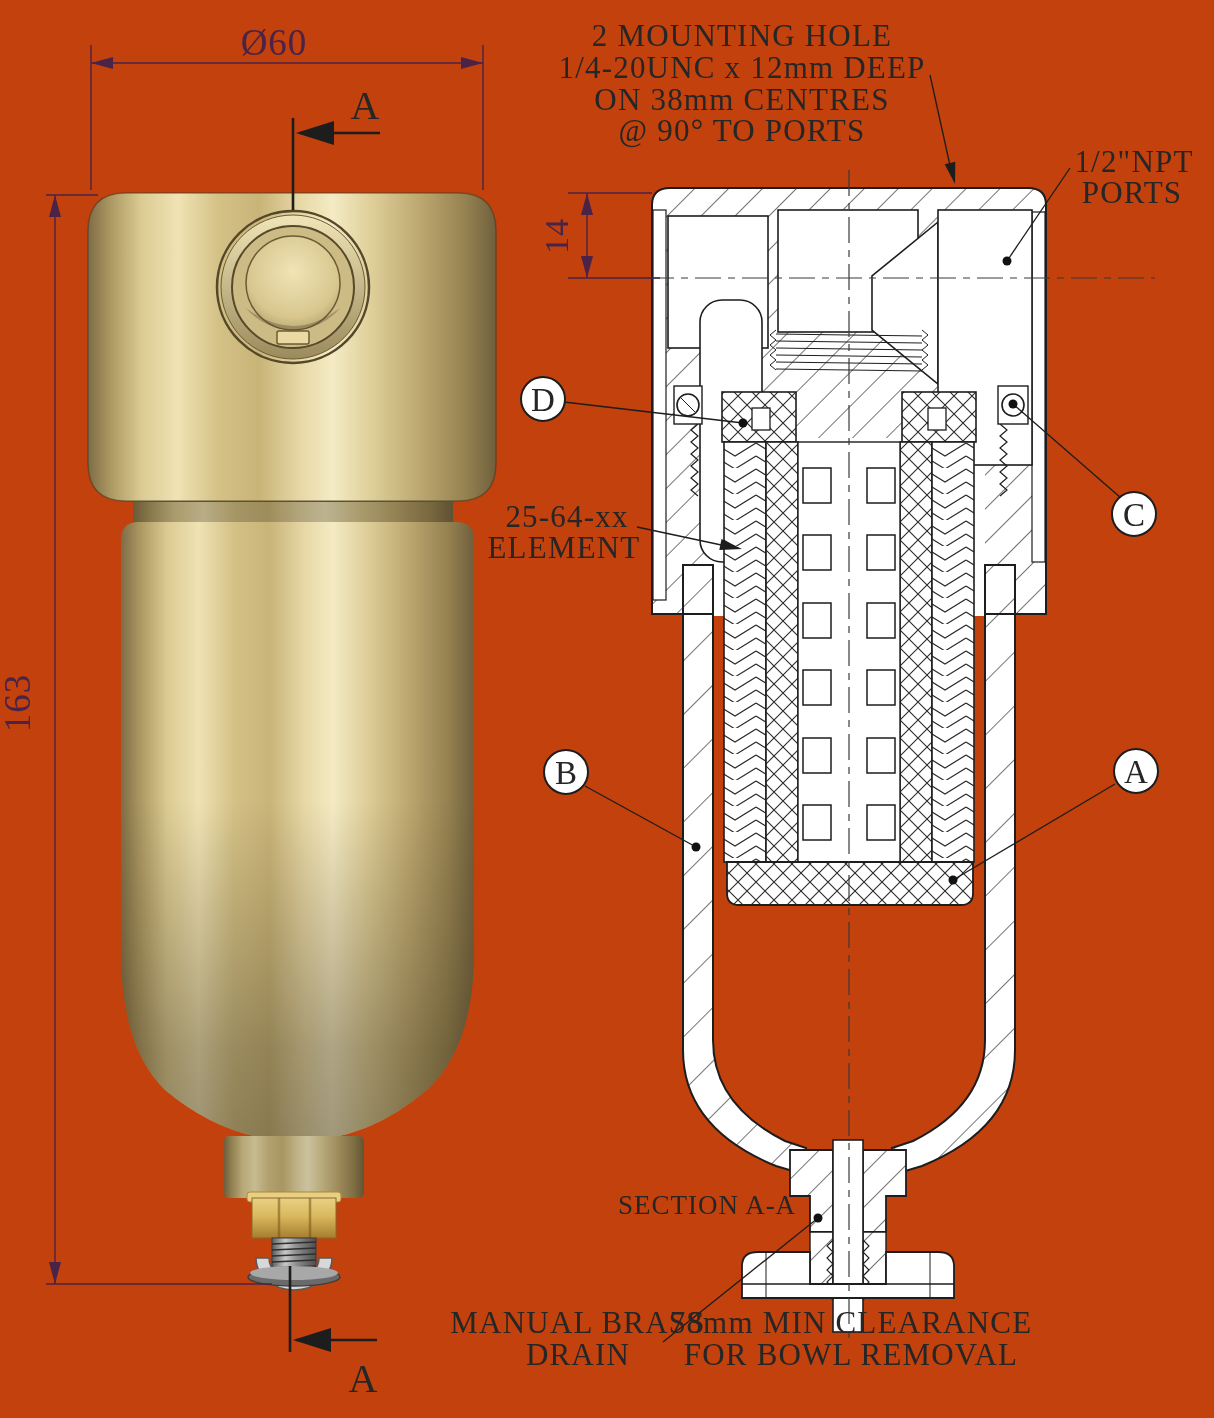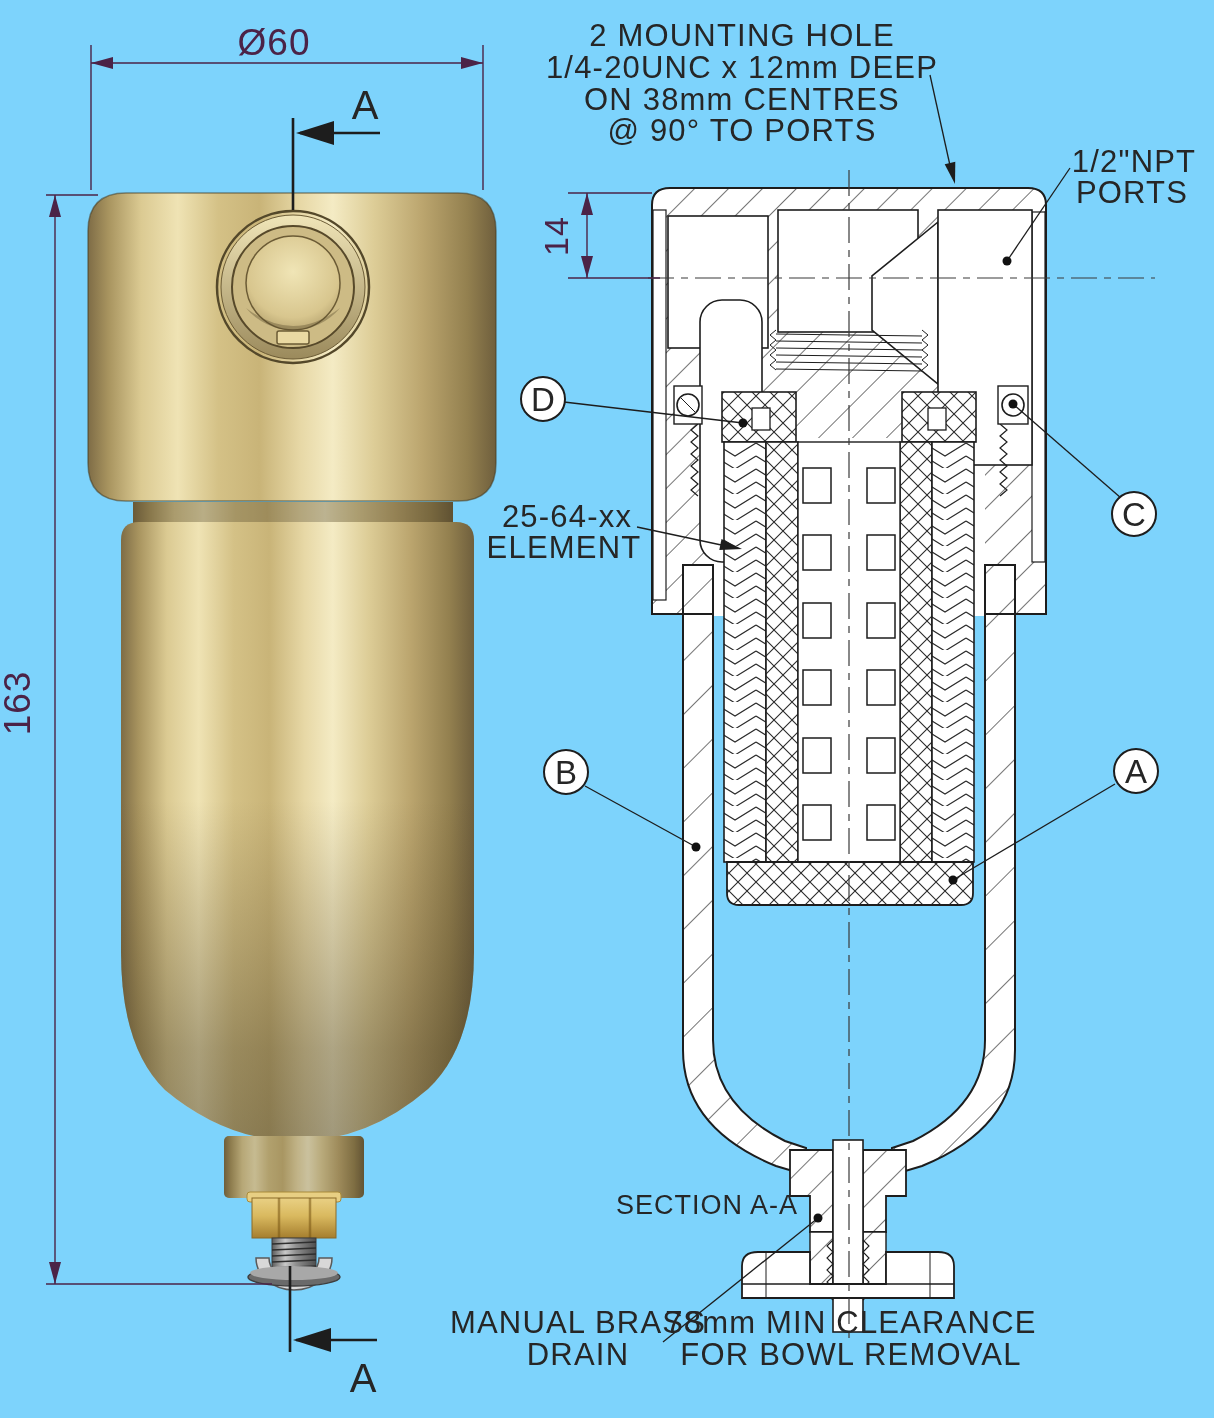--- a/index.html
+++ b/index.html
@@ -1,17 +1,17 @@
 <!DOCTYPE html>
 <html><head>
 <meta charset="utf-8">
 <style>
   html,body{margin:0;padding:0;background:#ffffff;}
-  #canvas{position:relative;width:1214px;height:1418px;background:#7dd3fc;overflow:hidden;
-          font-family:Liberation Sans, sans-serif;}
+  #canvas{position:relative;width:1214px;height:1418px;background:#c2410c;overflow:hidden;
+          font-family:Liberation Serif, serif;}
   svg{position:absolute;left:0;top:0;}
   text{fill:#262626;}
   .note{font-size:31px;letter-spacing:1.2px;}
   .small-note{font-size:27px;letter-spacing:1px;}
   .dimtext{font-size:37px;letter-spacing:1px;fill:#4b2347;}
   .balloon-t{font-size:33px;letter-spacing:0;}
   .cutlabel{font-size:40px;}
   .ln{stroke:#1d1d1d;fill:none;}
   .dim{stroke:#4b2347;stroke-width:1.4;fill:none;}
   .dimfill{fill:#4b2347;stroke:none;}

